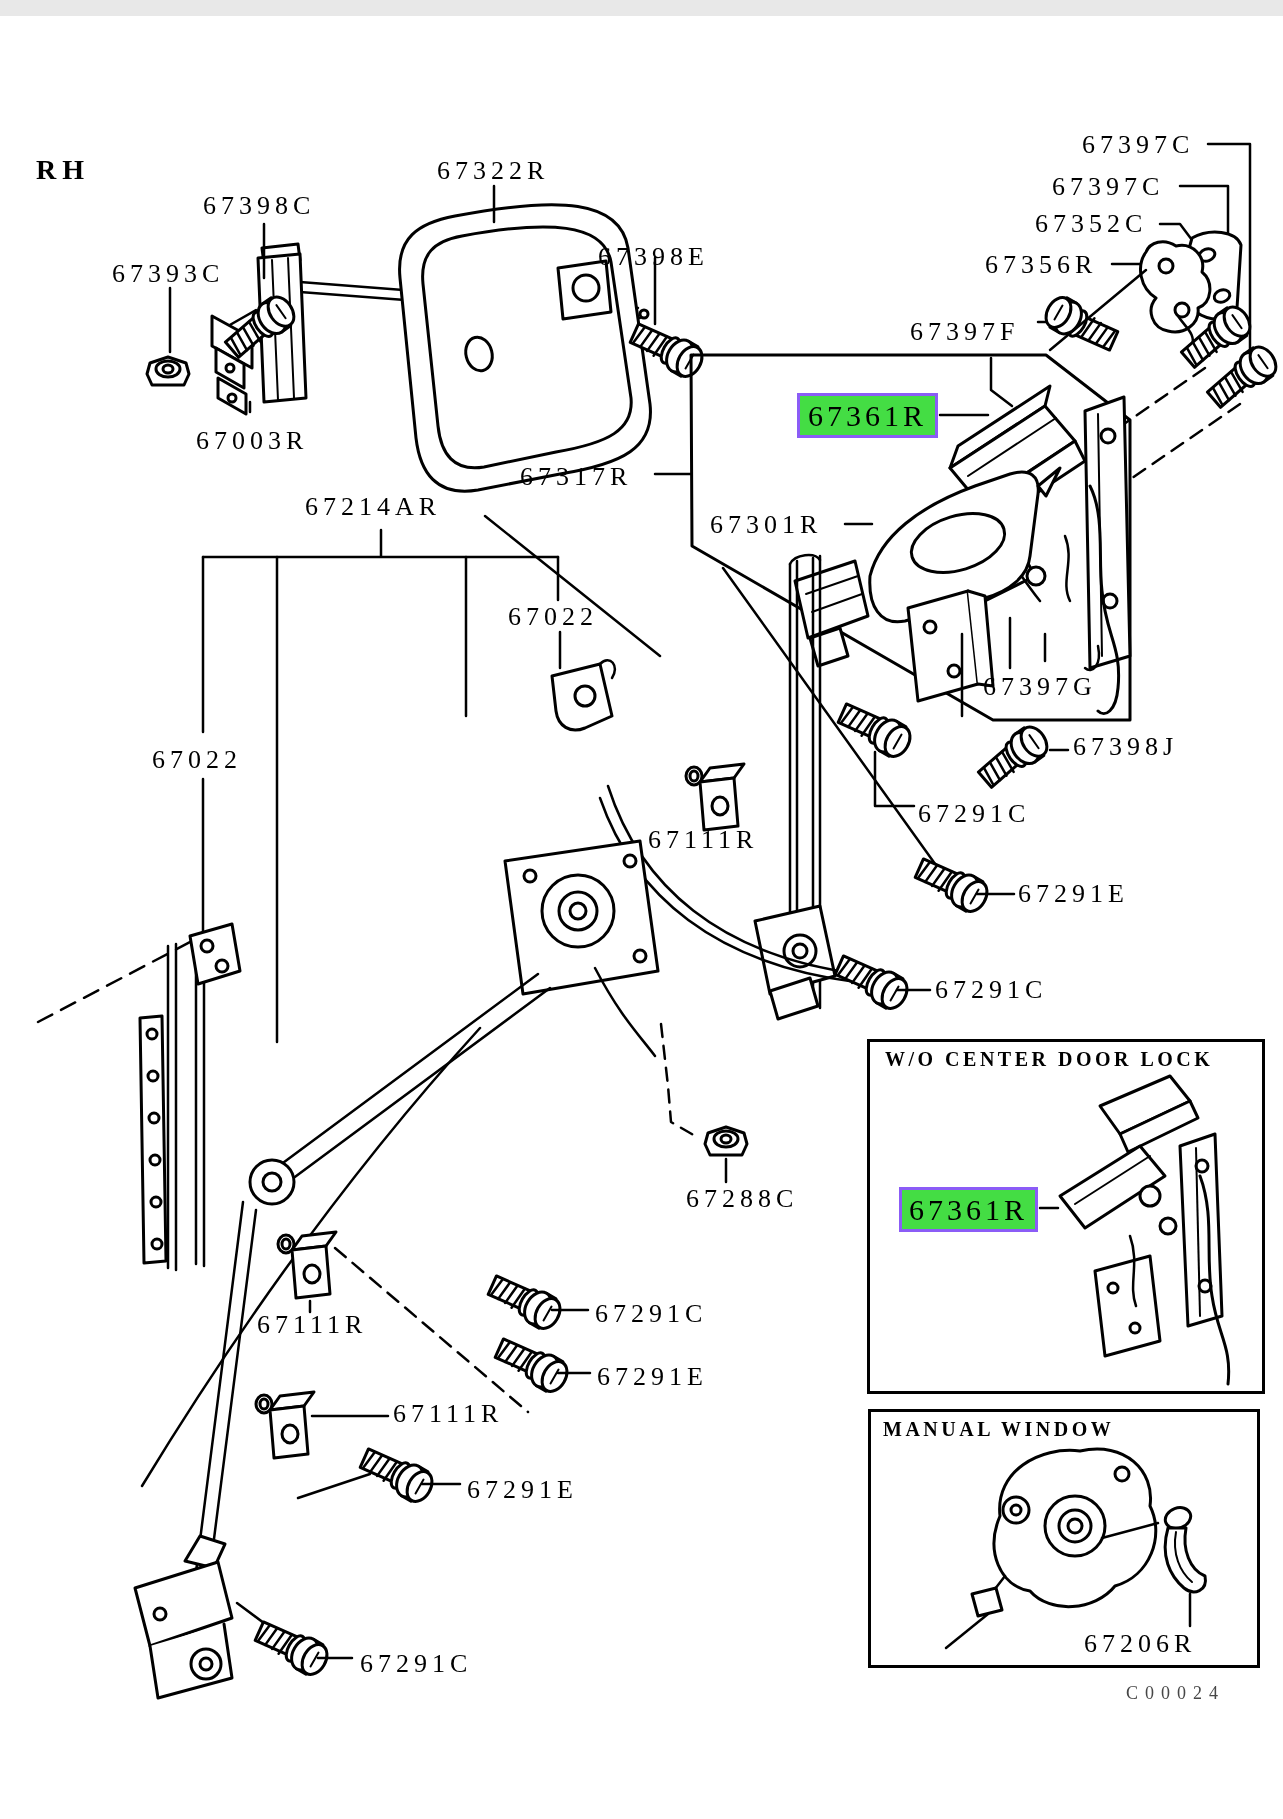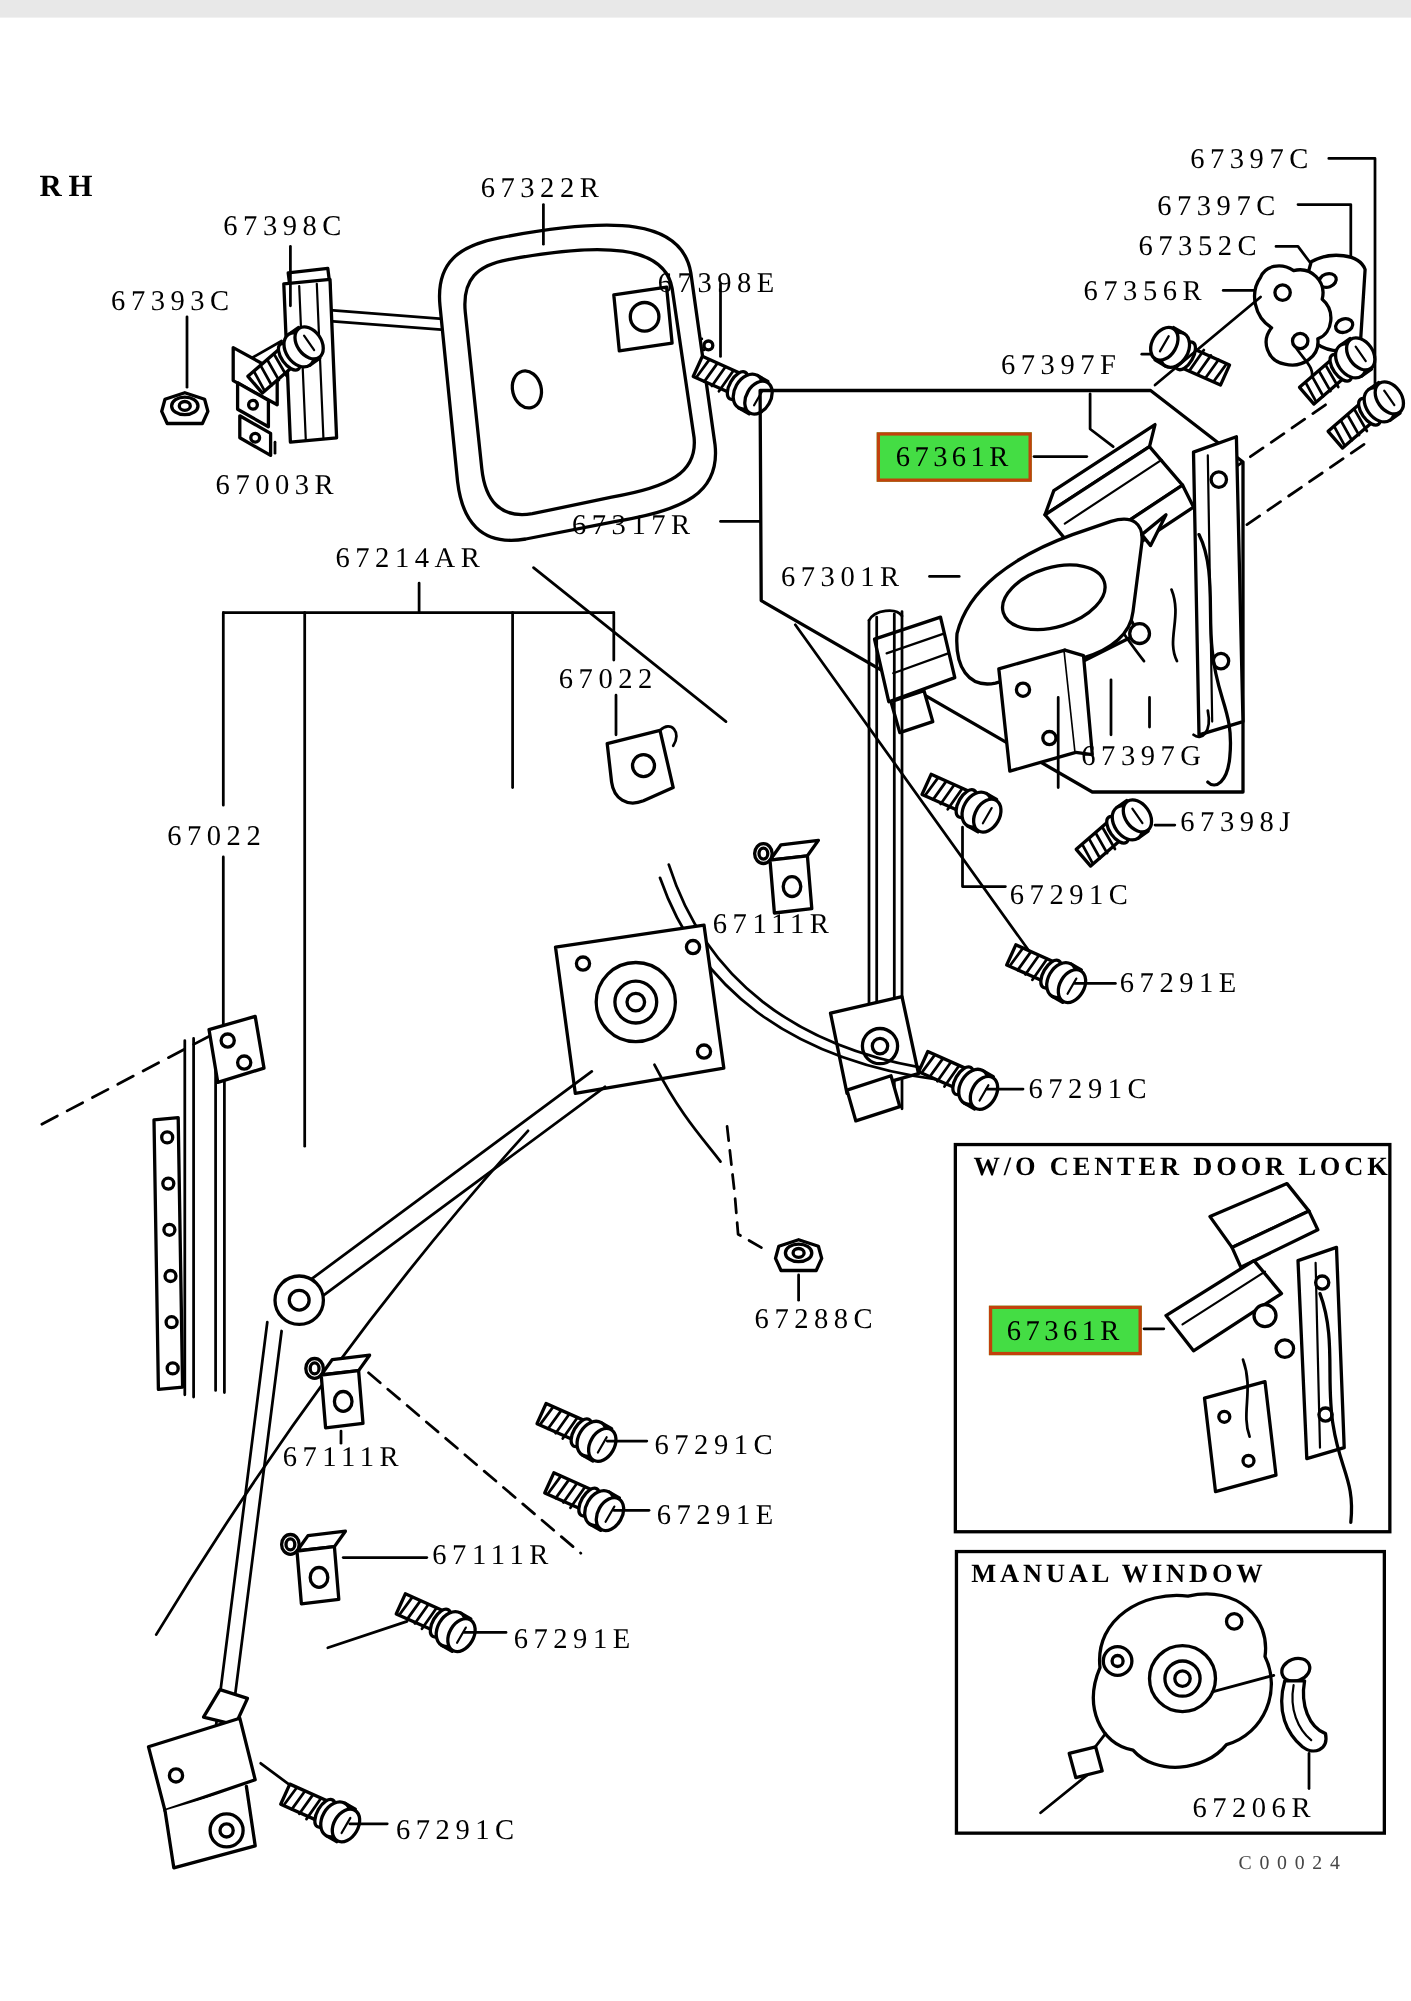--- a/index.html
+++ b/index.html
@@ -10,29 +10,29 @@
     font-family:Liberation Serif, serif;
   }
   #art{position:absolute;left:0;top:0;}
   .plabel{
     position:absolute;font-size:26px;letter-spacing:5px;line-height:1;
     white-space:nowrap;color:var(--ink);
   }
   .rh{font-size:28px;font-weight:bold;letter-spacing:6px;}
   .code{font-size:18px;letter-spacing:7px;color:#474747;}
   .green{
-    position:absolute;background:var(--hl);border:3px solid #c2410c;
+    position:absolute;background:var(--hl);border:3px solid #8b5cf6;
     display:flex;align-items:center;justify-content:center;
-    font-size:26px;letter-spacing:4px;line-height:1;box-sizing:border-box;
+    font-size:30px;letter-spacing:4px;line-height:1;box-sizing:border-box;
   }
   .inset{
     position:absolute;border:3px solid #000;box-sizing:border-box;background:transparent;
   }
   .ptitle{
-    position:absolute;font-size:24px;font-weight:bold;letter-spacing:3.5px;
+    position:absolute;font-size:20px;font-weight:bold;letter-spacing:3.5px;
     line-height:1;white-space:nowrap;color:var(--ink);
   }
 </style>
 </head>
 <body>
 
 <div id="stage">
 
   <svg id="art" width="1283" height="1819" viewBox="0 0 1283 1819" fill="none" stroke="#000" stroke-width="3" stroke-linecap="round" stroke-linejoin="round">
     <defs>
@@ -285,21 +285,21 @@
       <ellipse cx="1178" cy="1502" rx="13" ry="10" transform="rotate(-20 1178 1502)" fill="#fff"></ellipse>
       <path d="M1168,1512 C1160,1540 1170,1560 1184,1572 C1194,1580 1208,1575 1205,1560 C1190,1554 1182,1534 1186,1512 Z" fill="#fff"></path>
       <path d="M1176,1516 C1172,1538 1180,1556 1192,1566" stroke-width="2"></path>
       <path d="M1190,1578 L1190,1610" stroke-width="2.5"></path>
     </g>
   </svg>
 
   <div class="plabel rh" style="left:36px;top:140px">RH</div>
 
   <div class="plabel" style="left:203px;top:177px">67398C</div>
-  <div class="plabel" style="left:101px;top:245px">67393C</div>
+  <div class="plabel" style="left:112px;top:245px">67393C</div>
   <div class="plabel" style="left:437px;top:142px">67322R</div>
   <div class="plabel" style="left:598px;top:228px">67398E</div>
   <div class="plabel" style="left:1082px;top:116px">67397C</div>
   <div class="plabel" style="left:1052px;top:158px">67397C</div>
   <div class="plabel" style="left:1035px;top:195px">67352C</div>
   <div class="plabel" style="left:985px;top:236px">67356R</div>
   <div class="plabel" style="left:910px;top:303px">67397F</div>
   <div class="plabel" style="left:520px;top:448px">67317R</div>
   <div class="plabel" style="left:710px;top:496px">67301R</div>
   <div class="plabel" style="left:196px;top:412px">67003R</div>

